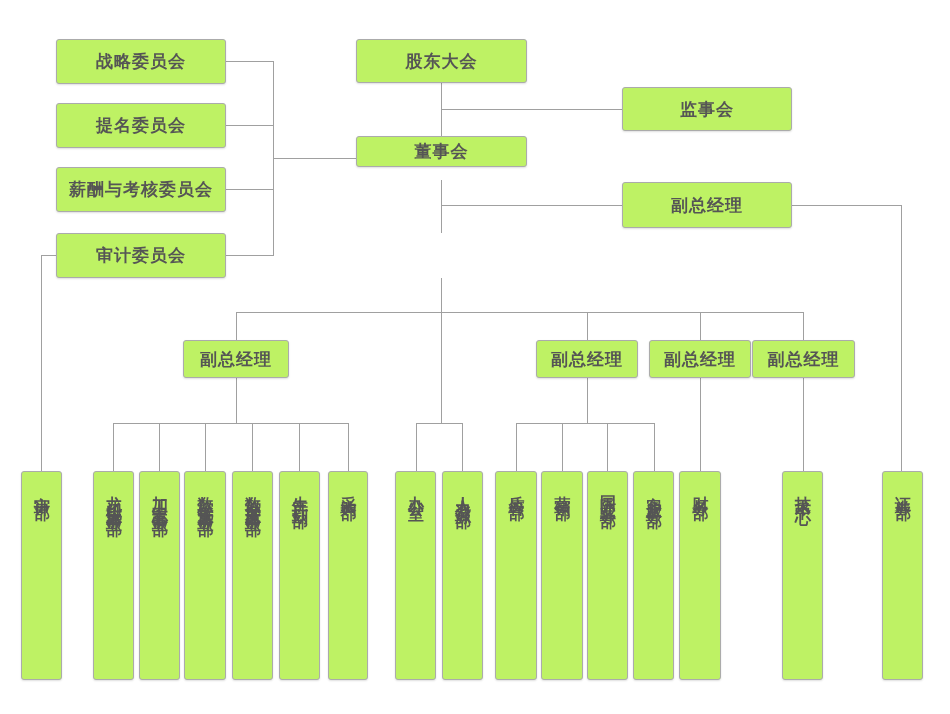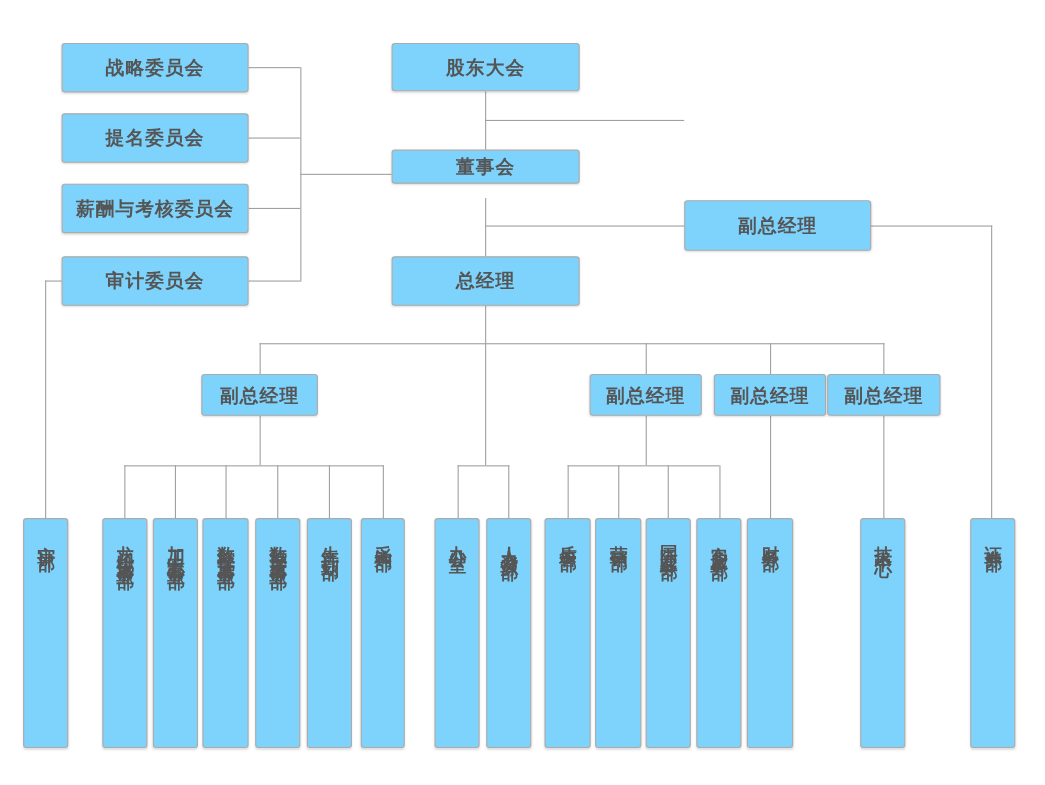--- a/index.html
+++ b/index.html
@@ -2,21 +2,21 @@
 <html><head>
 <meta charset="utf-8">
 <style>
   html,body{margin:0;padding:0;background:#fff;}
   #canvas{
     position:relative;width:950px;height:714px;background:#ffffff;
     font-family:"DejaVu Sans","Liberation Sans",sans-serif;overflow:hidden;
   }
   .box{
     position:absolute;display:flex;align-items:center;justify-content:center;
-    box-sizing:border-box;border:1px solid #ababab;border-radius:3px;background:#7dd3fc;
+    box-sizing:border-box;border:1px solid #ababab;border-radius:3px;background:#bef264;
     box-shadow:0 1px 2px rgba(0,0,0,.13);
     color:#555555;font-weight:bold;font-size:17px;letter-spacing:1px;
     white-space:nowrap;z-index:2;
   }
   .box.v{
     writing-mode:vertical-rl;text-orientation:upright;
     justify-content:flex-start;padding-top:11px;
     font-size:16px;letter-spacing:4px;white-space:normal;
   }
   .hl,.vl{position:absolute;background:#a0a0a0;z-index:1;}
@@ -66,23 +66,23 @@
   <i class="vl" style="left:607px;top:423px;height:48px"></i>
   <i class="vl" style="left:654px;top:423px;height:48px"></i>
   <i class="vl" style="left:700px;top:378px;height:93px"></i>
   <i class="vl" style="left:803px;top:378px;height:93px"></i>
 
   <div class="box" style="left:56px;top:39px;width:170px;height:45px">战略委员会</div>
   <div class="box" style="left:56px;top:103px;width:170px;height:45px">提名委员会</div>
   <div class="box" style="left:56px;top:233px;width:170px;height:45px">审计委员会</div>
   <div class="box" style="left:56px;top:167px;width:170px;height:45px">薪酬与考核委员会</div>
   <div class="box" style="left:356px;top:39px;width:171px;height:44px">股东大会</div>
+  <div class="box" style="left:622px;top:87px;width:170px;height:44px">监事会</div>
   <div class="box" style="left:356px;top:136px;width:171px;height:31px">董事会</div>
   <div class="box" style="left:622px;top:182px;width:170px;height:46px">副总经理</div>
-  <div class="box" style="left:356px;top:233px;width:171px;height:45px">总经理</div>
 
   <div class="box" style="left:183px;top:340px;width:106px;height:38px">副总经理</div>
   <div class="box" style="left:536px;top:340px;width:102px;height:38px">副总经理</div>
   <div class="box" style="left:649px;top:340px;width:102px;height:38px">副总经理</div>
   <div class="box" style="left:752px;top:340px;width:103px;height:38px">副总经理</div>
 
   <div class="box v" style="left:21px;top:471px;width:41px;height:209px">审计部</div>
   <div class="box v" style="left:93px;top:471px;width:41px;height:209px">龙门机床事业部</div>
   <div class="box v" style="left:139px;top:471px;width:41px;height:209px">加工中心事业部</div>
   <div class="box v" style="left:184px;top:471px;width:42px;height:209px">数控铣床事业部</div>

